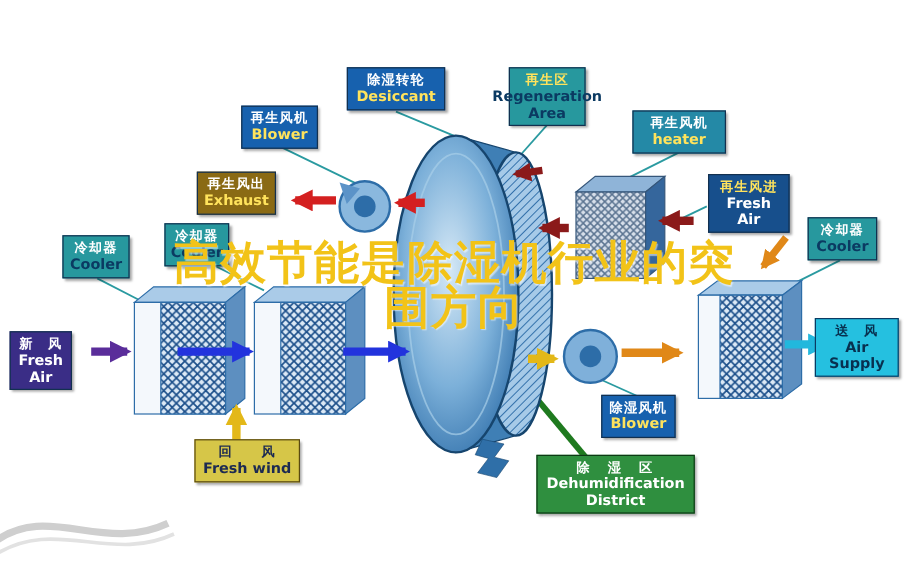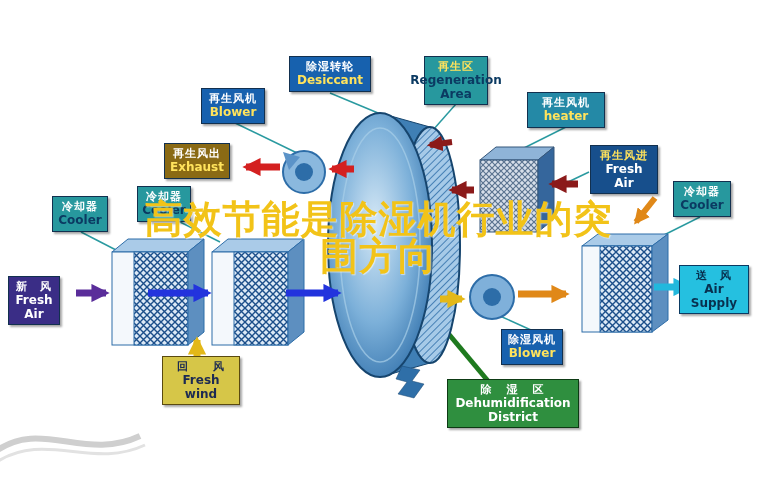--- a/index.html
+++ b/index.html
@@ -216,21 +216,21 @@
   <div class="label lbl-purple" style="left:8px;top:276px;width:52px">
     <span class="zh">新　风</span>
     <span class="en">Fresh Air</span>
   </div>
 
   <div class="label lbl-cyan" style="left:679px;top:265px;width:70px">
     <span class="zh">送　风</span>
     <span class="en">Air Supply</span>
   </div>
 
-  <div class="label lbl-yellow" style="left:162px;top:356px;width:78px">
+  <div class="label lbl-yellow" style="left:162px;top:366px;width:88px">
     <span class="zh">回　　风</span>
     <span class="en">Fresh wind</span>
   </div>
 
   <div class="label lbl-blue" style="left:501px;top:329px;width:62px">
     <span class="zh">除湿风机</span>
     <span class="en">Blower</span>
   </div>
 
   <div class="label lbl-green" style="left:447px;top:379px;width:132px">

